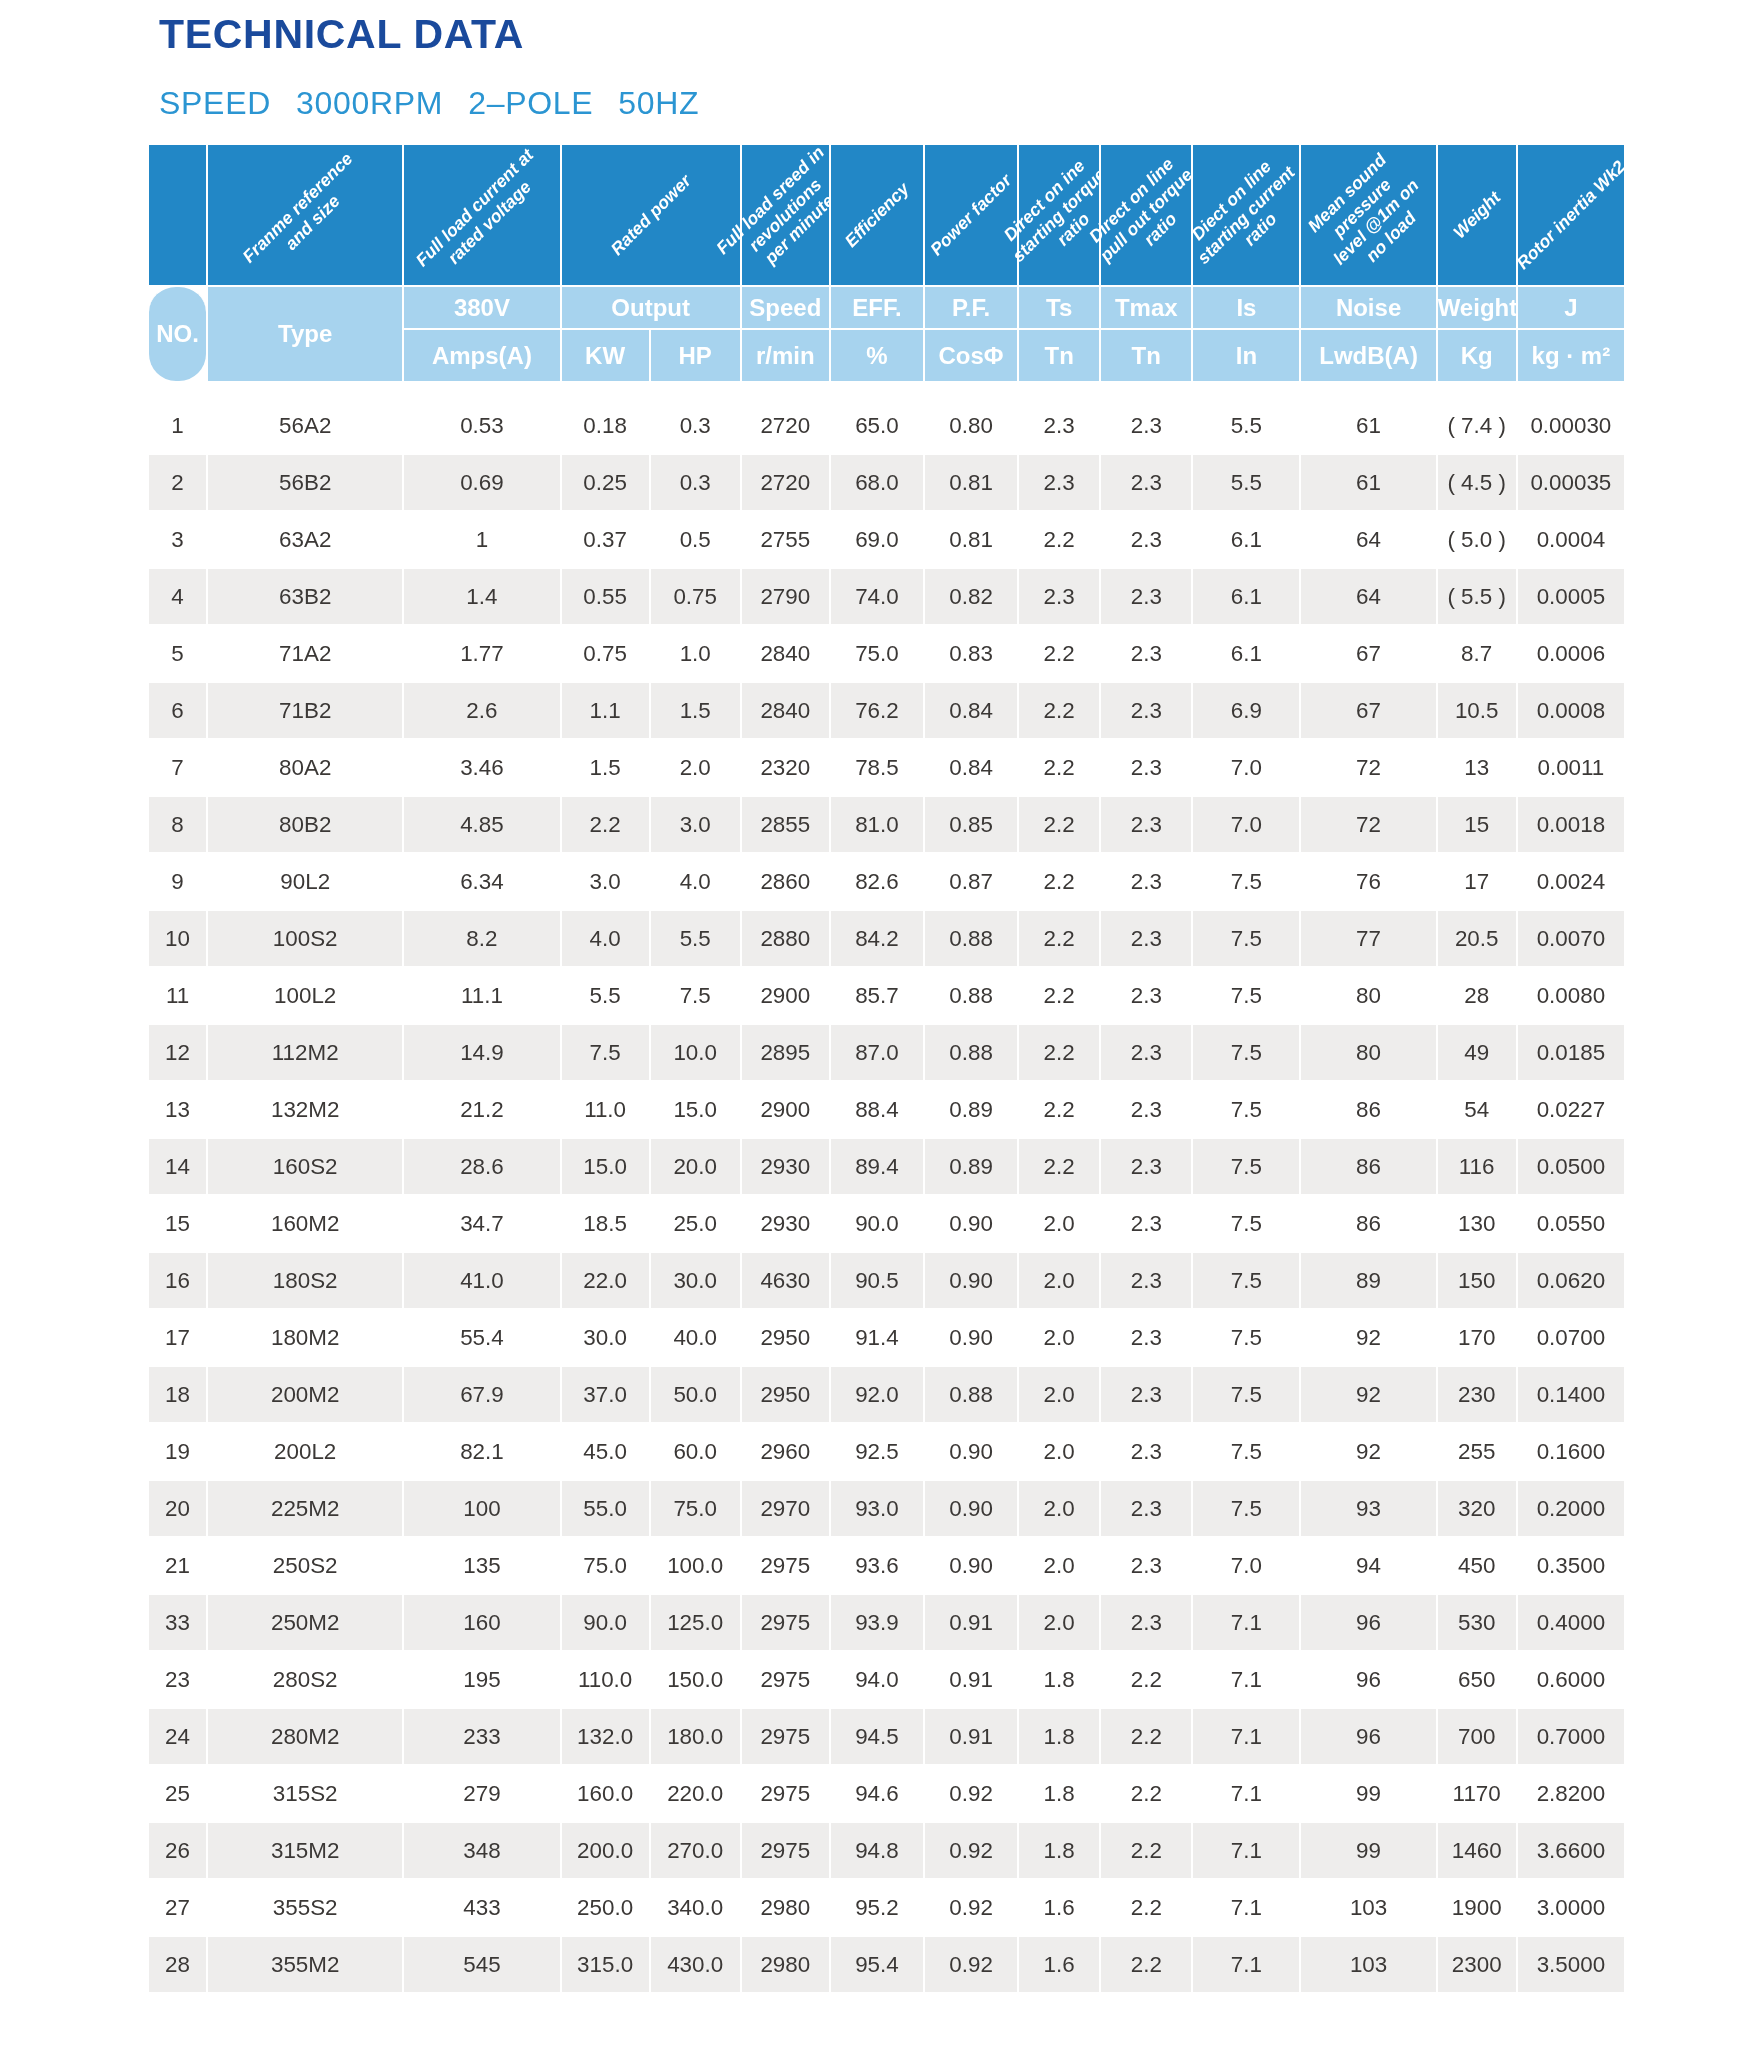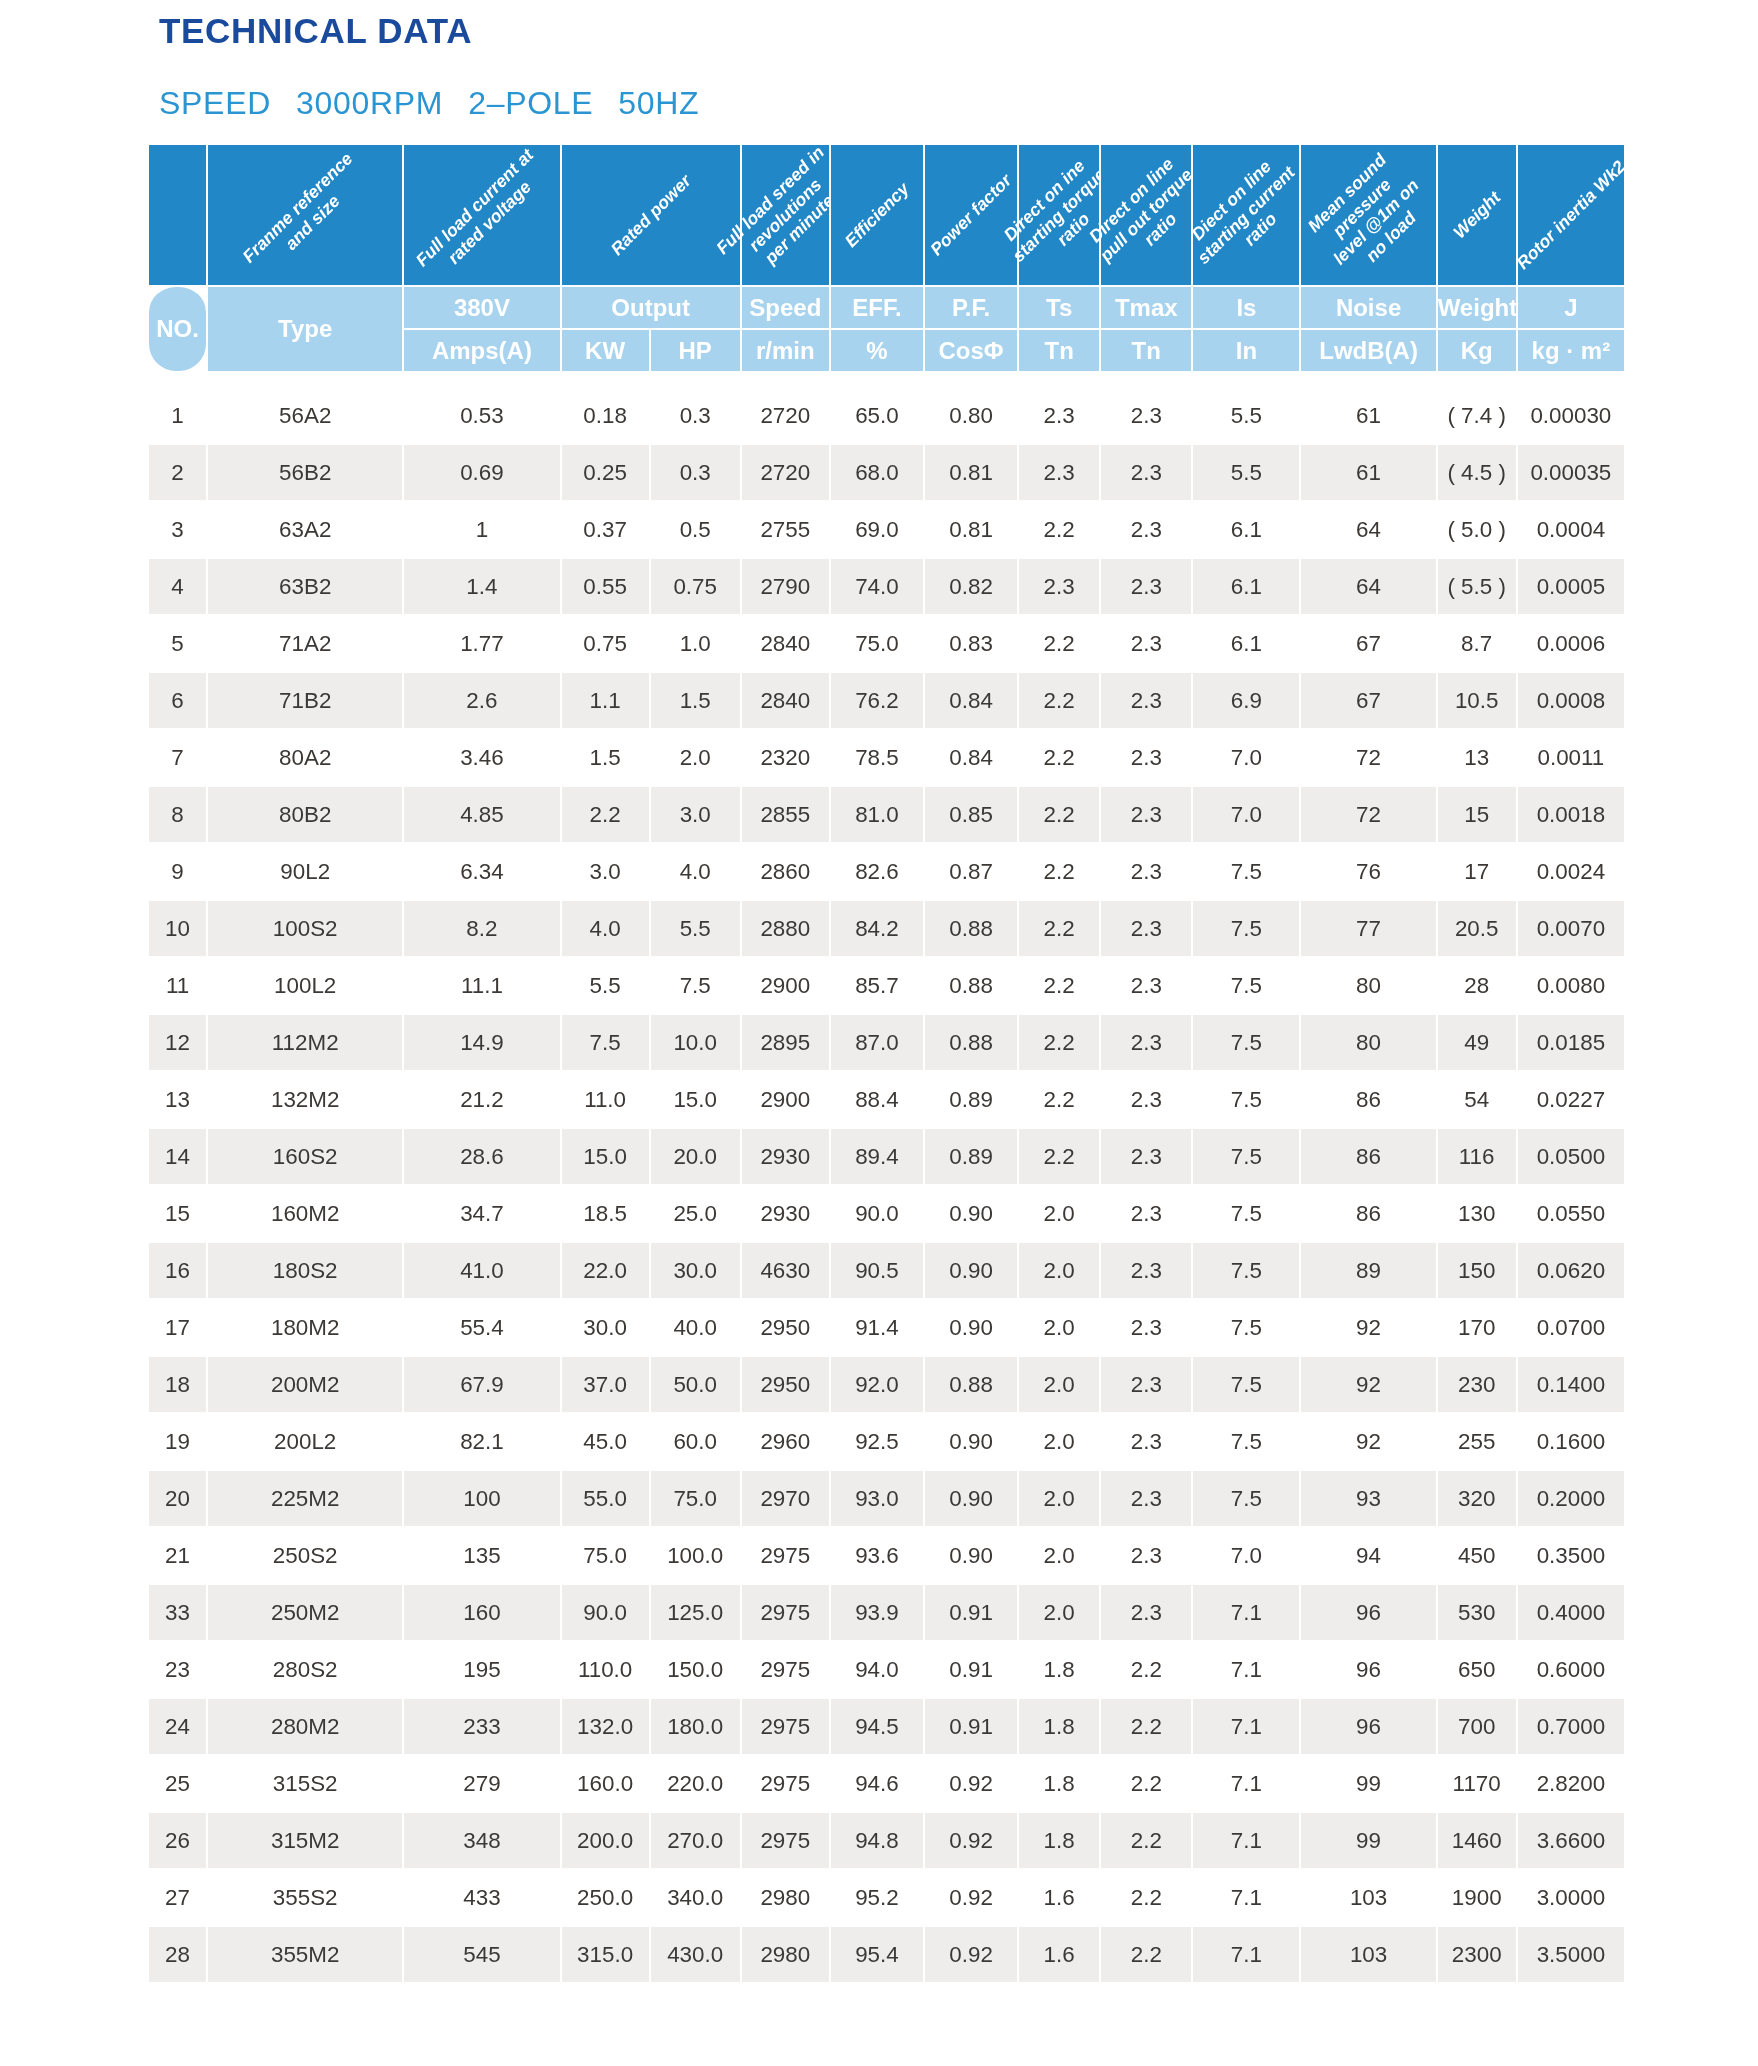--- a/index.html
+++ b/index.html
@@ -1,20 +1,20 @@
 <!DOCTYPE html>
 <html style="font-size:11.2px"><head>
 <meta charset="utf-8">
 <style>
   html,body{margin:0;padding:0;background:#ffffff;}
   body{width:1758px;min-height:2066px;position:relative;font-family:"Liberation Sans",sans-serif;}
 
   .page-title{
     position:absolute;left:159px;top:11.2px;
-    font-size:35px;font-weight:bold;letter-spacing:0.7px;
+    font-size:41px;font-weight:bold;letter-spacing:0.7px;
     color:#1a4a9c;
   }
   .page-subtitle{
     position:absolute;left:159px;top:85px;
     font-size:32px;font-weight:normal;letter-spacing:0.7px;word-spacing:15.4px;
     color:#2b95d2;
   }
 
   table.spec{
     position:absolute;left:149px;top:145px;
@@ -37,21 +37,21 @@
     color:#ffffff;width:max-content;
   }
 
   
   tr.group-row th,tr.unit-row th{
     background:#a7d3ee;color:#ffffff;font-weight:bold;font-size:24px;
     text-align:center;vertical-align:middle;
     border-left:2.1px solid #ffffff;border-top:2.1px solid #ffffff;
   }
   tr.group-row th{height:43px;}
-  tr.unit-row th{height:43px;}
+  tr.unit-row th{height:53px;}
   tr.group-row th:first-child{border-left:none;border-radius:27px;}
 
   
   tr.spacer td{height:15.4px;background:#ffffff;border:none;}
 
   
   tbody.data tr{height:57px;}
   tbody.data td{
     text-align:center;vertical-align:middle;
     font-size:22.4px;color:#3b3836;

